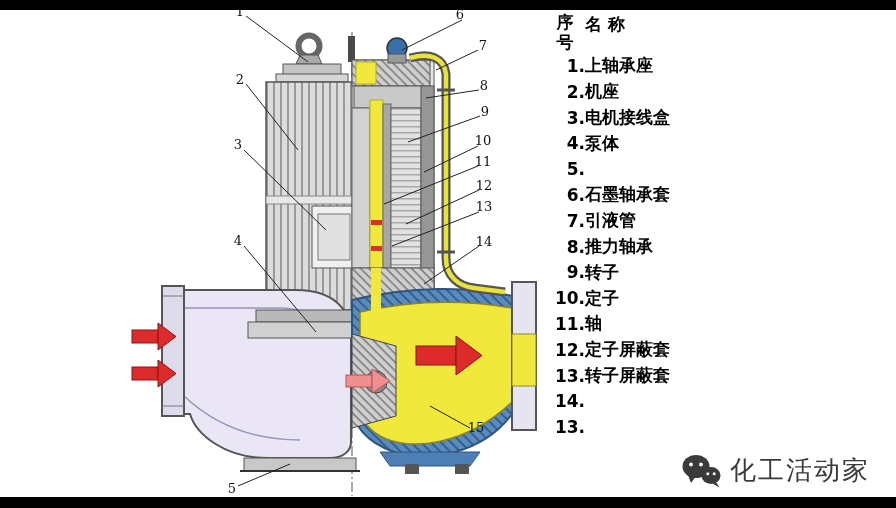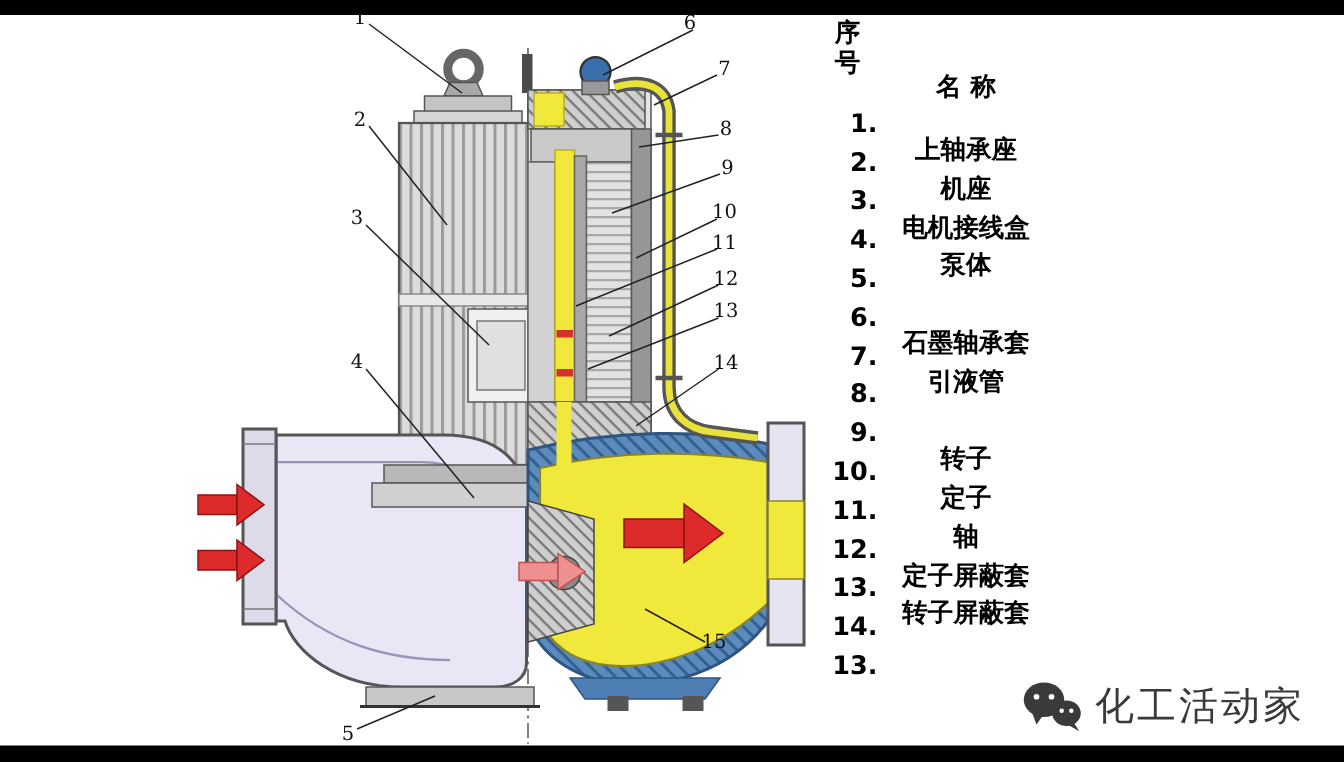--- a/index.html
+++ b/index.html
@@ -9,21 +9,21 @@
   .bar-top{top:0;height:10px;}
   .bar-bottom{bottom:0;height:11px;}
   svg.diagram{position:absolute;left:0;top:0;}
 
   
   .legend{position:absolute;left:545px;top:13px;width:158px;color:#000;
           font-weight:bold;font-size:17px;}
   .legend-header{display:flex;margin-bottom:1px;}
   .legend-header .col-num{white-space:pre-line;line-height:1.15;text-align:center;}
   .col-num{width:40px;text-align:right;flex:none;}
-  .col-name{flex:1;text-align:center;margin-top:33px;}
+  .col-name{flex:1;}
   .legend-row{display:flex;align-items:center;height:25.8px;}
 
   
   .watermark{position:absolute;right:26px;bottom:20px;display:flex;align-items:center;
              gap:9px;color:#3a3a3a;font-size:26px;letter-spacing:2px;font-weight:500;}
   .watermark svg{display:block;}
 </style>
 </head>
 <body>
 
@@ -200,20 +200,21 @@
     <div class="legend-row">
       <span class="col-num">6.</span>
       <span class="col-name">石墨轴承套</span>
     </div>
     <div class="legend-row">
       <span class="col-num">7.</span>
       <span class="col-name">引液管</span>
     </div>
     <div class="legend-row">
       <span class="col-num">8.</span>
+      <span class="col-name">推力轴承</span>
     </div>
     <div class="legend-row">
       <span class="col-num">9.</span>
       <span class="col-name">转子</span>
     </div>
     <div class="legend-row">
       <span class="col-num">10.</span>
       <span class="col-name">定子</span>
     </div>
     <div class="legend-row">

